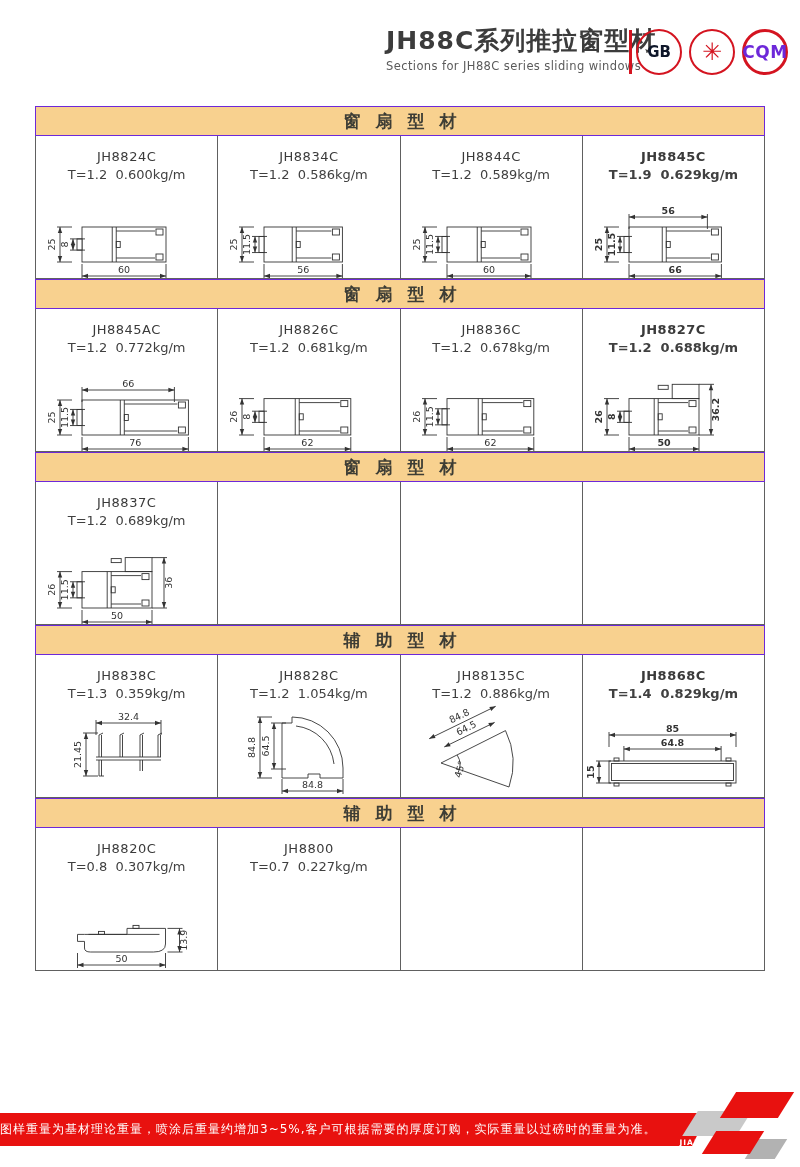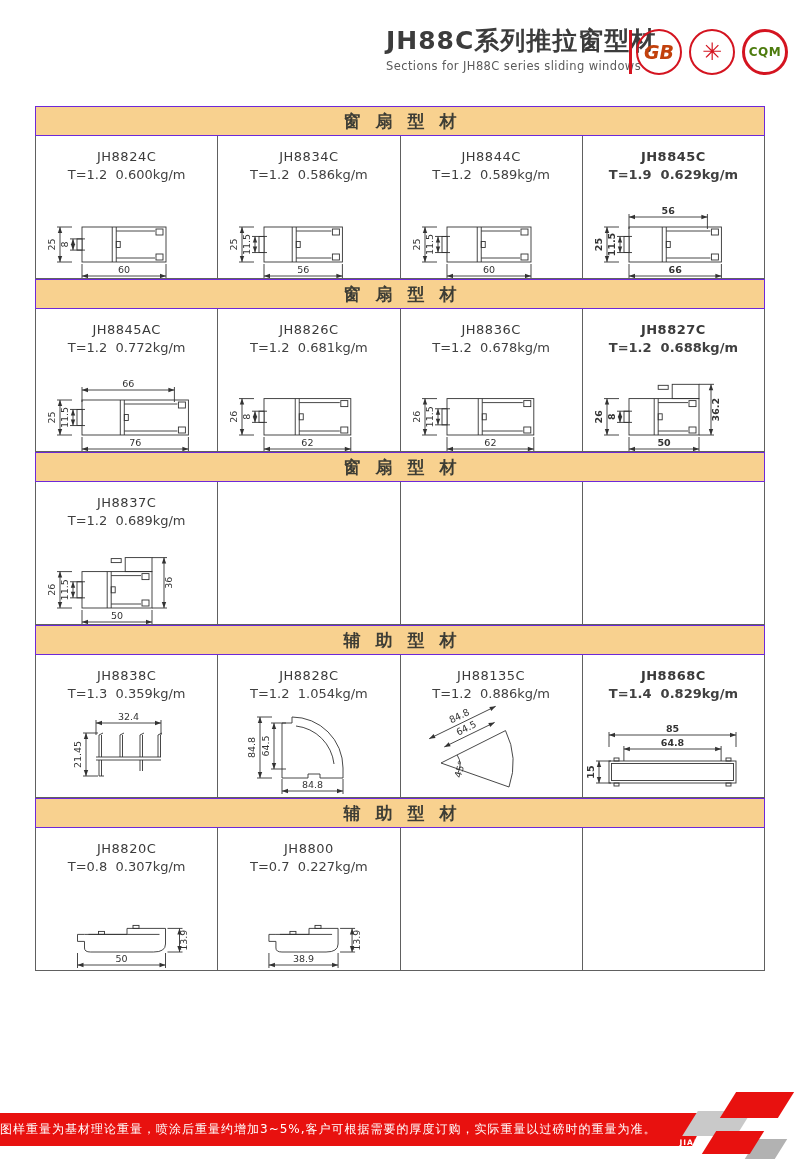--- a/index.html
+++ b/index.html
@@ -5,23 +5,23 @@
   html,body{margin:0;padding:0;background:#e9e9e9;}
   #page{position:relative;width:800px;height:1167px;background:#ffffff;overflow:hidden;
         font-family:"DejaVu Sans","Liberation Sans",sans-serif;}
   
   .hdr-text{position:absolute;left:386px;top:24px;width:236px;text-align:center;}
   .hdr-title{font-size:25px;font-weight:bold;color:#3c3c3c;letter-spacing:1px;white-space:nowrap;}
   .hdr-sub{font-size:11.5px;color:#5a5a5a;letter-spacing:0.4px;margin-top:2px;white-space:nowrap;}
   .hdr-rule{position:absolute;left:629px;top:30px;width:3px;height:44px;background:#d41420;}
   .logo{position:absolute;top:29px;width:46px;height:46px;border-radius:50%;box-sizing:border-box;
         display:flex;align-items:center;justify-content:center;}
-  .logo1{left:636px;border:2px solid #d41420;color:#c2410c;font-weight:bold;font-style:italic;font-size:19px;}
+  .logo1{left:636px;border:2px solid #d41420;color:#0f172a;font-weight:bold;font-size:15px;}
   .logo2{left:689px;border:2px solid #d41420;color:#d41420;font-size:24px;}
-  .logo3{left:742px;border:3px solid #d41420;color:#4d7c0f;font-weight:800;font-size:12px;letter-spacing:0.5px;text-align:center;}
+  .logo3{left:742px;border:3px solid #d41420;color:#6d28d9;font-weight:800;font-size:17px;letter-spacing:0.5px;text-align:center;}
   
   #tbl{position:absolute;left:35px;top:106px;width:730px;}
   .band{height:30px;background:#F8D18F;border:1px solid #6d28d9;box-sizing:border-box;
         display:flex;align-items:center;justify-content:center;
         font-size:17px;font-weight:bold;color:#3d3d35;letter-spacing:15px;padding-left:15px;}
   .row{display:flex;height:143px;border-left:1px solid #606060;border-right:1px solid #606060;
        border-bottom:1px solid #606060;box-sizing:border-box;}
   .cell{flex:1 1 0;border-right:1px solid #606060;text-align:center;padding-top:13px;box-sizing:border-box;overflow:hidden;}
   .cell:last-child{border-right:none;font-weight:bold;}
   .code{font-size:13px;color:#3a3a3a;letter-spacing:0.5px;}
@@ -539,38 +539,20 @@
               <path d="M143.5,52.4 l6,-2.2 l0,4.4 z" fill="#333" transform="rotate(90 143.5 52.4)"></path>
               <path d="M143.5,76 l6,-2.2 l0,4.4 z" fill="#333" transform="rotate(270 143.5 76)"></path>
               <line x1="146.5" y1="52.4" x2="131.5" y2="52.4" stroke="#333" stroke-width="0.9"></line>
               <line x1="146.5" y1="76" x2="131.5" y2="76" stroke="#333" stroke-width="0.9"></line>
               <text x="151.5" y="64.2" font-size="9.5" fill="#333" text-anchor="middle" font-family="DejaVu Sans, sans-serif" transform="rotate(-90 151.5 64.2)">13.9</text>
             </svg></div>
       </div>
       <div class="cell">
         <div class="code">JH8800</div>
         <div class="spec">T=0.7  0.227kg/m</div>
-        <div class="draw"><svg width="182" height="106" viewBox="0 0 182 106">
-              <path d="M57.935,58.4 L50.935,58.4 L50.935,65.4 L57.935,65.4 L57.935,72 Q57.935,76 63.935,76 L108.065,76 Q120.065,76 120.065,68 L120.065,52.4 L91,52.4 L91,58.4 Z" fill="none" stroke="#333" stroke-width="0.9"></path>
-              <line x1="61.935" y1="58.4" x2="114.065" y2="58.4" stroke="#333" stroke-width="0.9"></line>
-              <rect x="97" y="49.4" width="6" height="3" fill="none" stroke="#333" stroke-width="0.9"></rect>
-              <rect x="71.935" y="55.4" width="6" height="3" fill="none" stroke="#333" stroke-width="0.9"></rect>
-              <line x1="50.935" y1="89" x2="120.065" y2="89" stroke="#333" stroke-width="0.9"></line>
-              <path d="M50.935,89 l6,-2.2 l0,4.4 z" fill="#333" transform="rotate(0 50.935 89)"></path>
-              <path d="M120.065,89 l6,-2.2 l0,4.4 z" fill="#333" transform="rotate(180 120.065 89)"></path>
-              <line x1="50.935" y1="92" x2="50.935" y2="77" stroke="#333" stroke-width="0.9"></line>
-              <line x1="120.065" y1="92" x2="120.065" y2="77" stroke="#333" stroke-width="0.9"></line>
-              <text x="85.5" y="86" font-size="9.5" fill="#333" text-anchor="middle" font-family="DejaVu Sans, sans-serif">38.9</text>
-              <line x1="134.065" y1="52.4" x2="134.065" y2="76" stroke="#333" stroke-width="0.9"></line>
-              <path d="M134.065,52.4 l6,-2.2 l0,4.4 z" fill="#333" transform="rotate(90 134.065 52.4)"></path>
-              <path d="M134.065,76 l6,-2.2 l0,4.4 z" fill="#333" transform="rotate(270 134.065 76)"></path>
-              <line x1="137.065" y1="52.4" x2="122.065" y2="52.4" stroke="#333" stroke-width="0.9"></line>
-              <line x1="137.065" y1="76" x2="122.065" y2="76" stroke="#333" stroke-width="0.9"></line>
-              <text x="142.065" y="64.2" font-size="9.5" fill="#333" text-anchor="middle" font-family="DejaVu Sans, sans-serif" transform="rotate(-90 142.065 64.2)">13.9</text>
-            </svg></div>
       </div>
       <div class="cell"></div>
       <div class="cell"></div>
     </div>
 
   </div>
 
   <div id="fbar">
     <div id="fnote">图样重量为基材理论重量，喷涂后重量约增加3~5%,客户可根据需要的厚度订购，实际重量以过磅时的重量为准。</div>
     <div id="fbrand">

